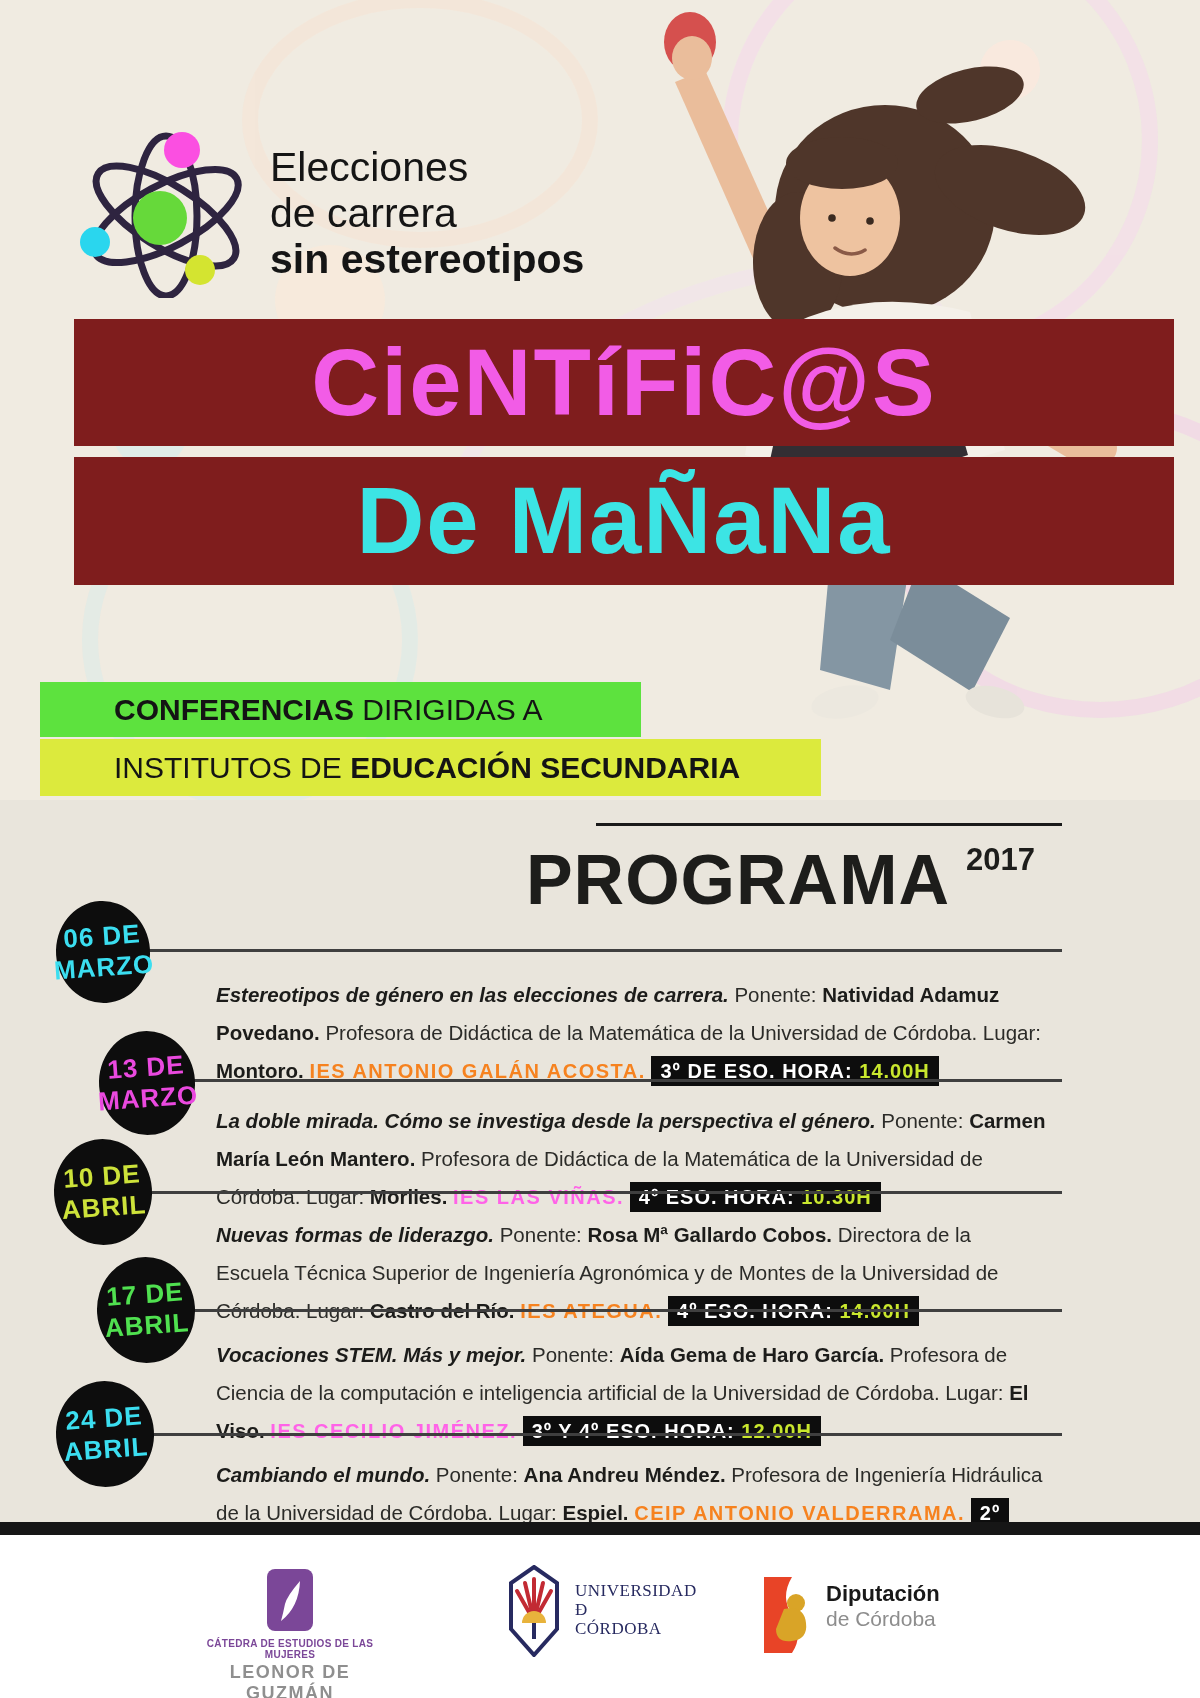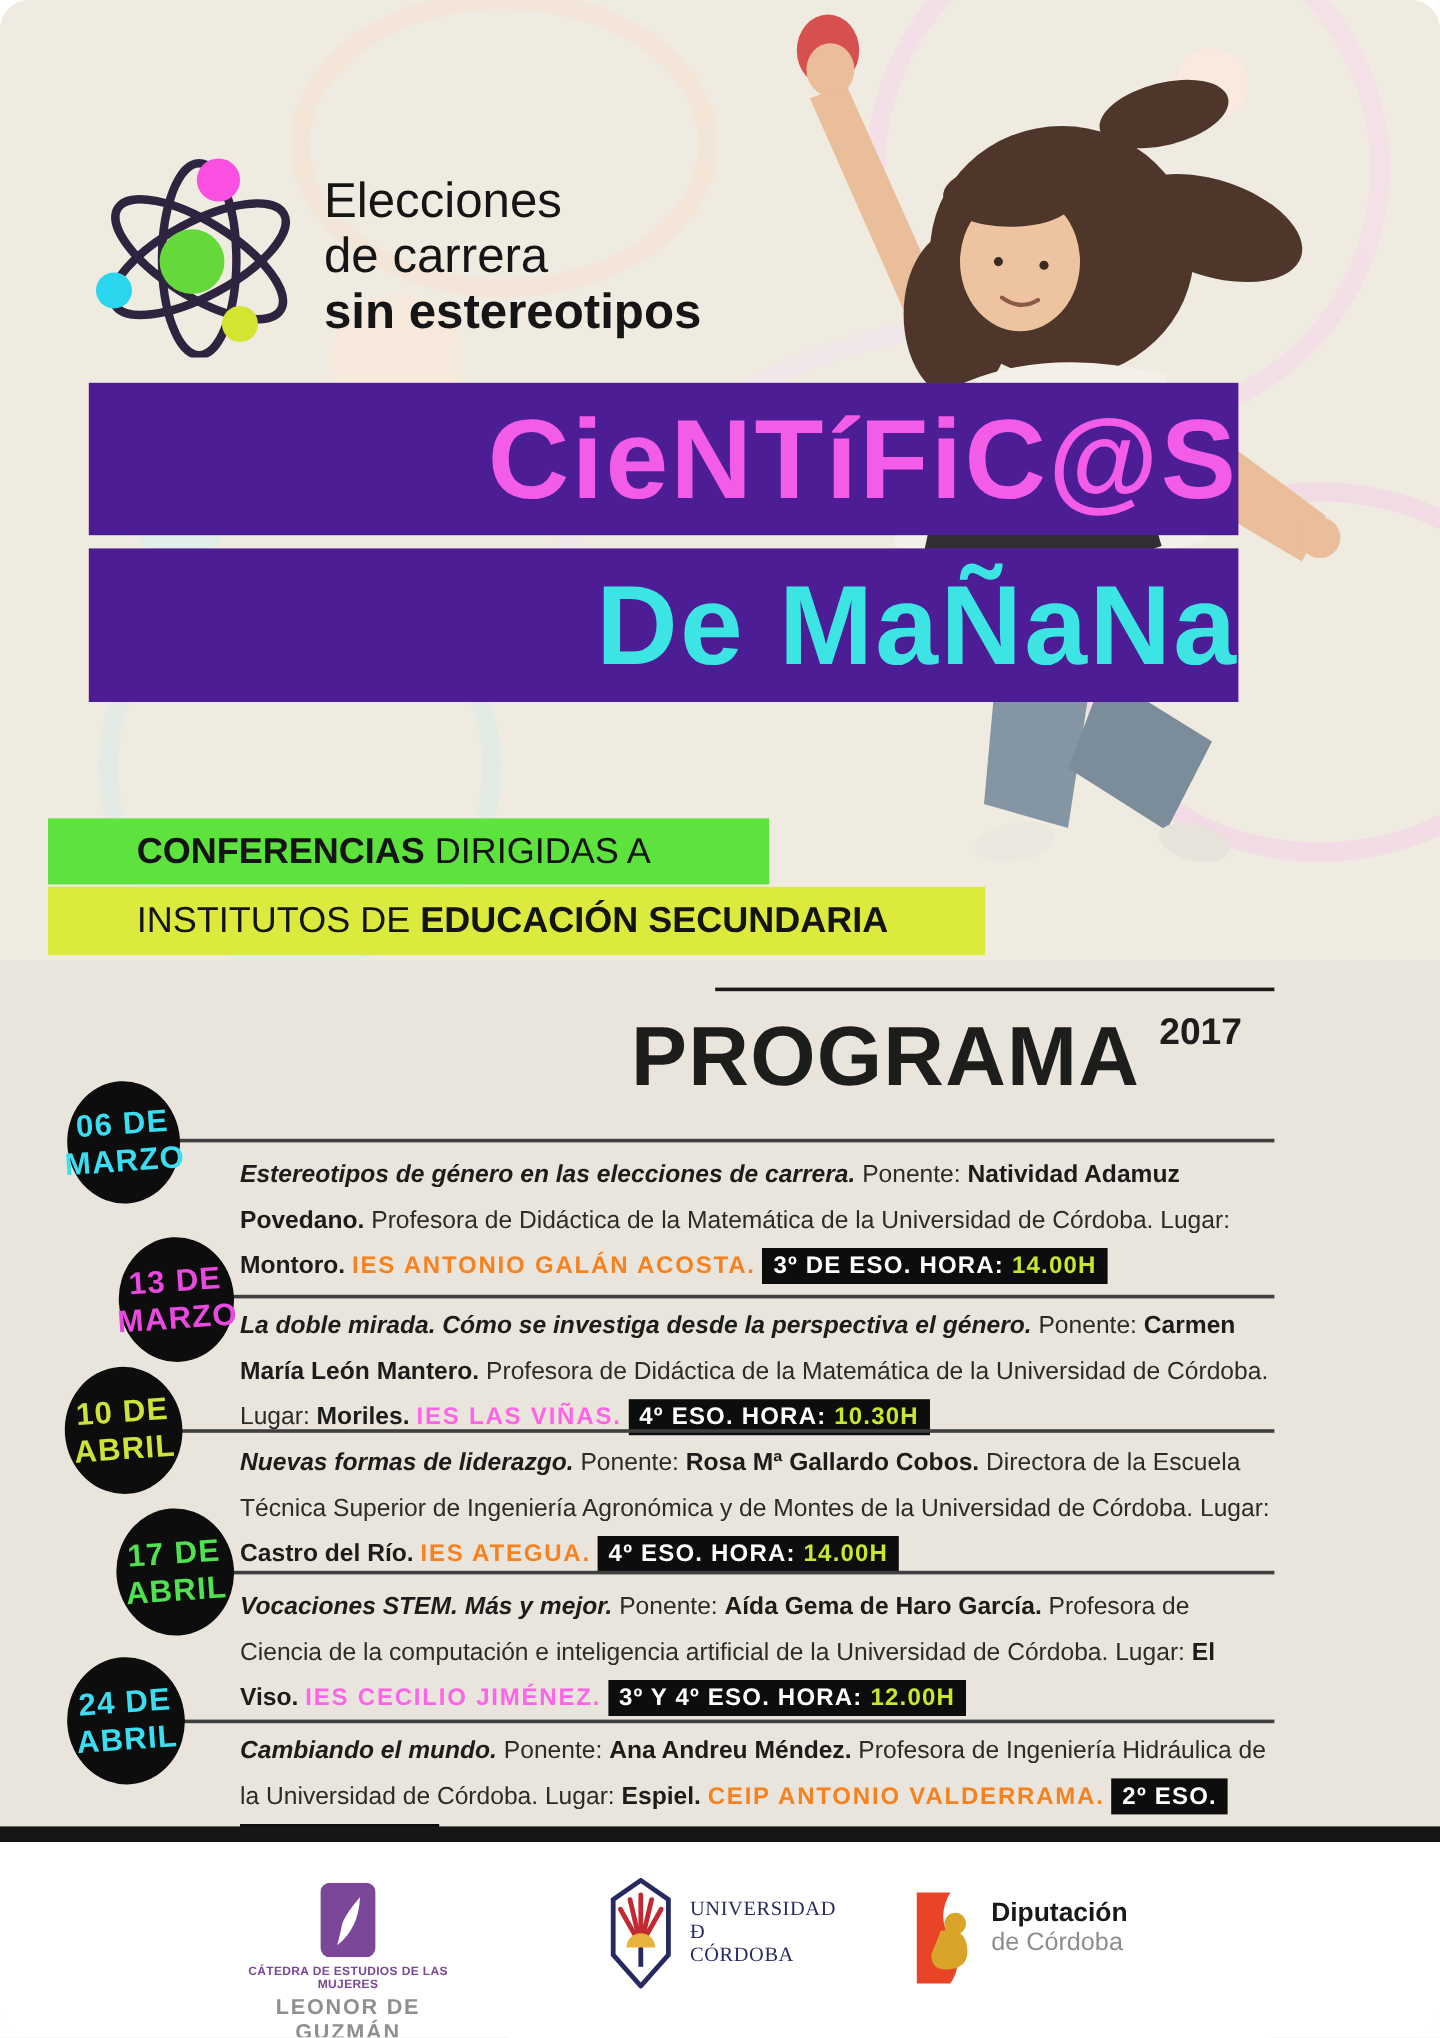--- a/index.html
+++ b/index.html
@@ -1,26 +1,26 @@
 <!DOCTYPE html>
 <html><head>
 <meta charset="utf-8">
 <style>
   html,body{margin:0;padding:0;}
   .poster{position:relative;width:1200px;height:1698px;background:#f0ebe1;overflow:hidden;
-          font-family:"Liberation Sans",sans-serif;color:#1c1c1a;border-radius:24px;}
+          font-family:"Liberation Sans",sans-serif;color:#1c1c1a;}
   svg{display:block;}
   
   .decor{position:absolute;left:0;top:0;z-index:0;}
   .girl{position:absolute;left:540px;top:0;z-index:1;}
   .brand{position:absolute;left:80px;top:126px;z-index:2;display:flex;align-items:flex-start;}
   .brand-text{margin-left:12px;margin-top:18px;font-size:41px;line-height:46px;color:#151515;}
   .brand-text .b3{font-weight:800;}
-  .title-bar{position:absolute;left:74px;width:958px;background:#4c1d95;z-index:2;
-             display:flex;align-items:center;justify-content:flex-end;}
+  .title-bar{position:absolute;left:74px;width:1100px;background:#7f1d1d;z-index:2;
+             display:flex;align-items:center;justify-content:center;}
   .title-bar.t1{top:319px;height:127px;}
   .title-bar.t2{top:457px;height:128px;}
   .title-bar span{font-weight:800;font-size:94px;letter-spacing:2px;white-space:nowrap;}
   .t1 span{color:#f25ce6;}
   .t2 span{color:#3ce4e4;}
   .banner{position:absolute;z-index:2;font-size:30px;color:#141414;display:flex;align-items:center;}
   .banner.b1{left:40px;top:682px;width:601px;height:55px;background:#5de23e;padding-left:74px;box-sizing:border-box;}
   .banner.b2{left:40px;top:739px;width:781px;height:57px;background:#dcea3d;padding-left:74px;box-sizing:border-box;}
   .banner .bold{font-weight:800;white-space:pre;}
   .banner .reg{white-space:pre;}
@@ -29,21 +29,21 @@
   .program-rule{position:absolute;left:596px;top:823px;width:466px;height:3px;background:#1a1a1a;z-index:2;}
   .program-head{position:absolute;left:460px;top:842px;width:575px;display:flex;justify-content:flex-end;
                 align-items:flex-start;z-index:2;}
   .program-title{font-size:70px;font-weight:900;letter-spacing:1px;color:#1d1d1b;line-height:76px;}
   .program-year{font-size:31px;font-weight:800;margin-left:16px;padding-bottom:8px;color:#1d1d1b;}
   .date-circle{position:absolute;background:#0d0d0d;border-radius:50%;z-index:3;
                display:flex;flex-direction:column;align-items:center;justify-content:center;
                font-weight:800;font-size:26px;line-height:31px;letter-spacing:1px;transform:rotate(-4deg);}
   .event-line{position:absolute;height:3px;background:#3f3f3f;z-index:2;}
   .event-text{position:absolute;width:864px;z-index:2;font-size:20.5px;line-height:38px;color:#2b2b28;}
-  .event-text p{margin:0;}
+  .event-text p{margin:16px;}
   .ev-title{font-weight:800;font-style:italic;color:#1c1c1a;}
   .ev-bold{font-weight:800;color:#1c1c1a;}
   .ev-school{font-weight:800;font-size:20px;letter-spacing:1.5px;}
   .c-cyan{color:#3bdef0;} .c-magenta{color:#ea49df;} .c-lime{color:#cde23a;} .c-green{color:#50e150;}
   .s-orange{color:#f6821f;} .s-pink{color:#ff63e8;}
   .badge{background:#0d0d0d;color:#ffffff;font-weight:800;font-size:20px;letter-spacing:1px;
          padding:4px 9px;box-decoration-break:clone;-webkit-box-decoration-break:clone;}
   .badge-time{color:#c9e72e;}
   
   .foot-bar{position:absolute;left:0;top:1522px;width:1200px;height:13px;background:#161616;z-index:2;}

